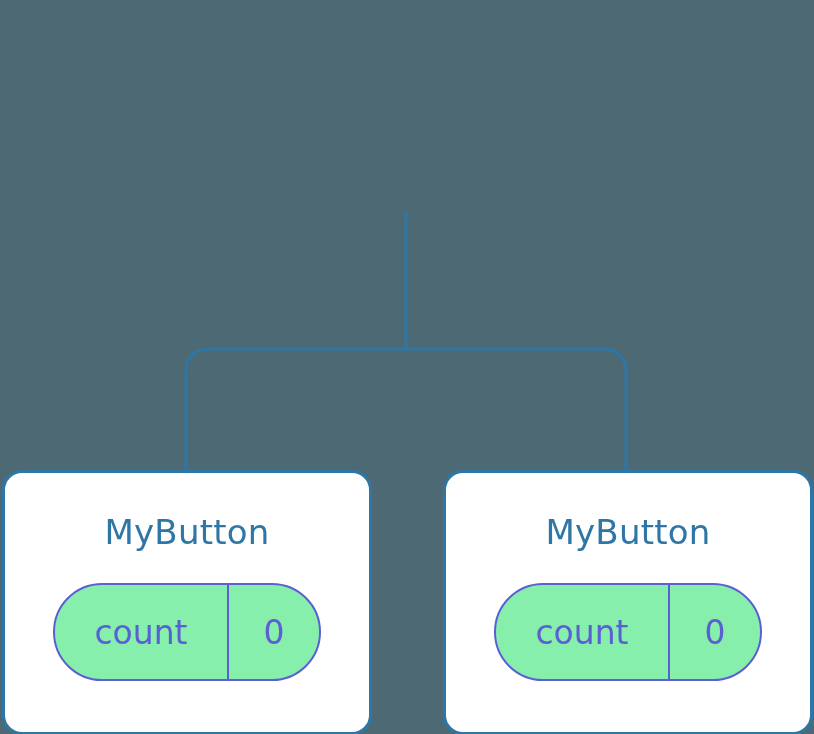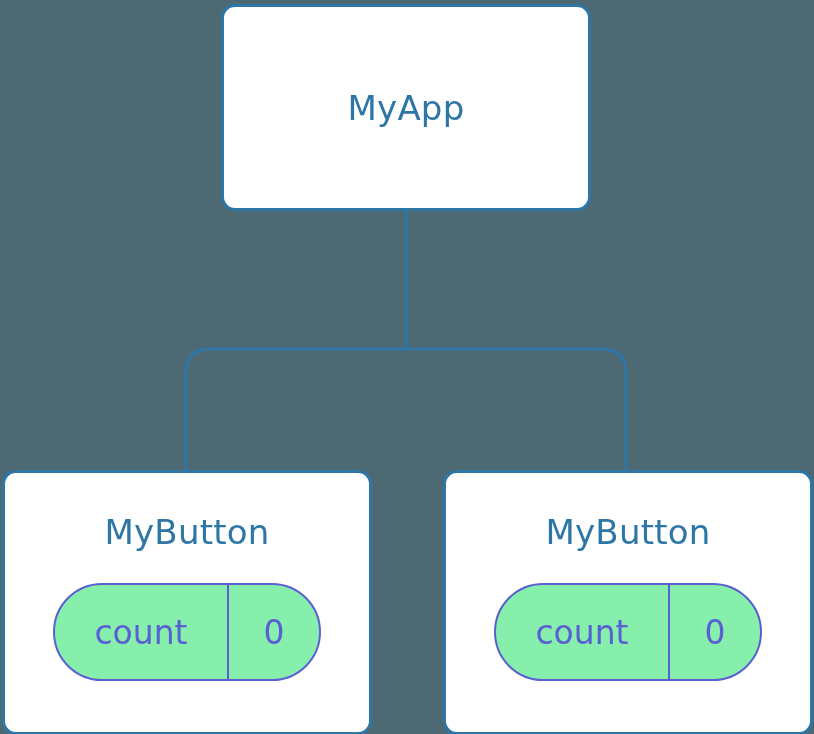--- a/index.html
+++ b/index.html
@@ -60,20 +60,21 @@
     height: 207px;
     justify-content: center;
   }
 
   
   .node-child {
     width: 370px;
     height: 265px;
     top: 470px;
     justify-content: flex-start;
+    border-radius: 20px;
   }
   #node-child-left  { left: 2px; }
   #node-child-right { left: 443px; }
 
   .node-child .node-title {
     margin-top: 42px;
   }
 
   
   .state-pill {
@@ -113,23 +114,20 @@
 
 <div id="canvas">
 
   <svg id="connectors" viewBox="0 0 814 734" width="814" height="734" xmlns="http://www.w3.org/2000/svg" fill="none">
 
     <path d="M406,211 L406,349" stroke="#2d76a5" stroke-width="3" stroke-linecap="butt"></path>
 
     <path d="M186,476 L186,373 Q186,349 210,349 L602,349 Q626,349 626,373 L626,476" stroke="#2d76a5" stroke-width="3" stroke-linejoin="round"></path>
   </svg>
 
-  <div class="node-card" id="node-root">
-    <span class="node-title">MyApp</span>
-  </div>
 
   <div class="node-card node-child" id="node-child-left">
     <span class="node-title">MyButton</span>
     <div class="state-pill">
       <span class="state-key">count</span>
       <span class="state-value">0</span>
     </div>
   </div>
 
   <div class="node-card node-child" id="node-child-right">

